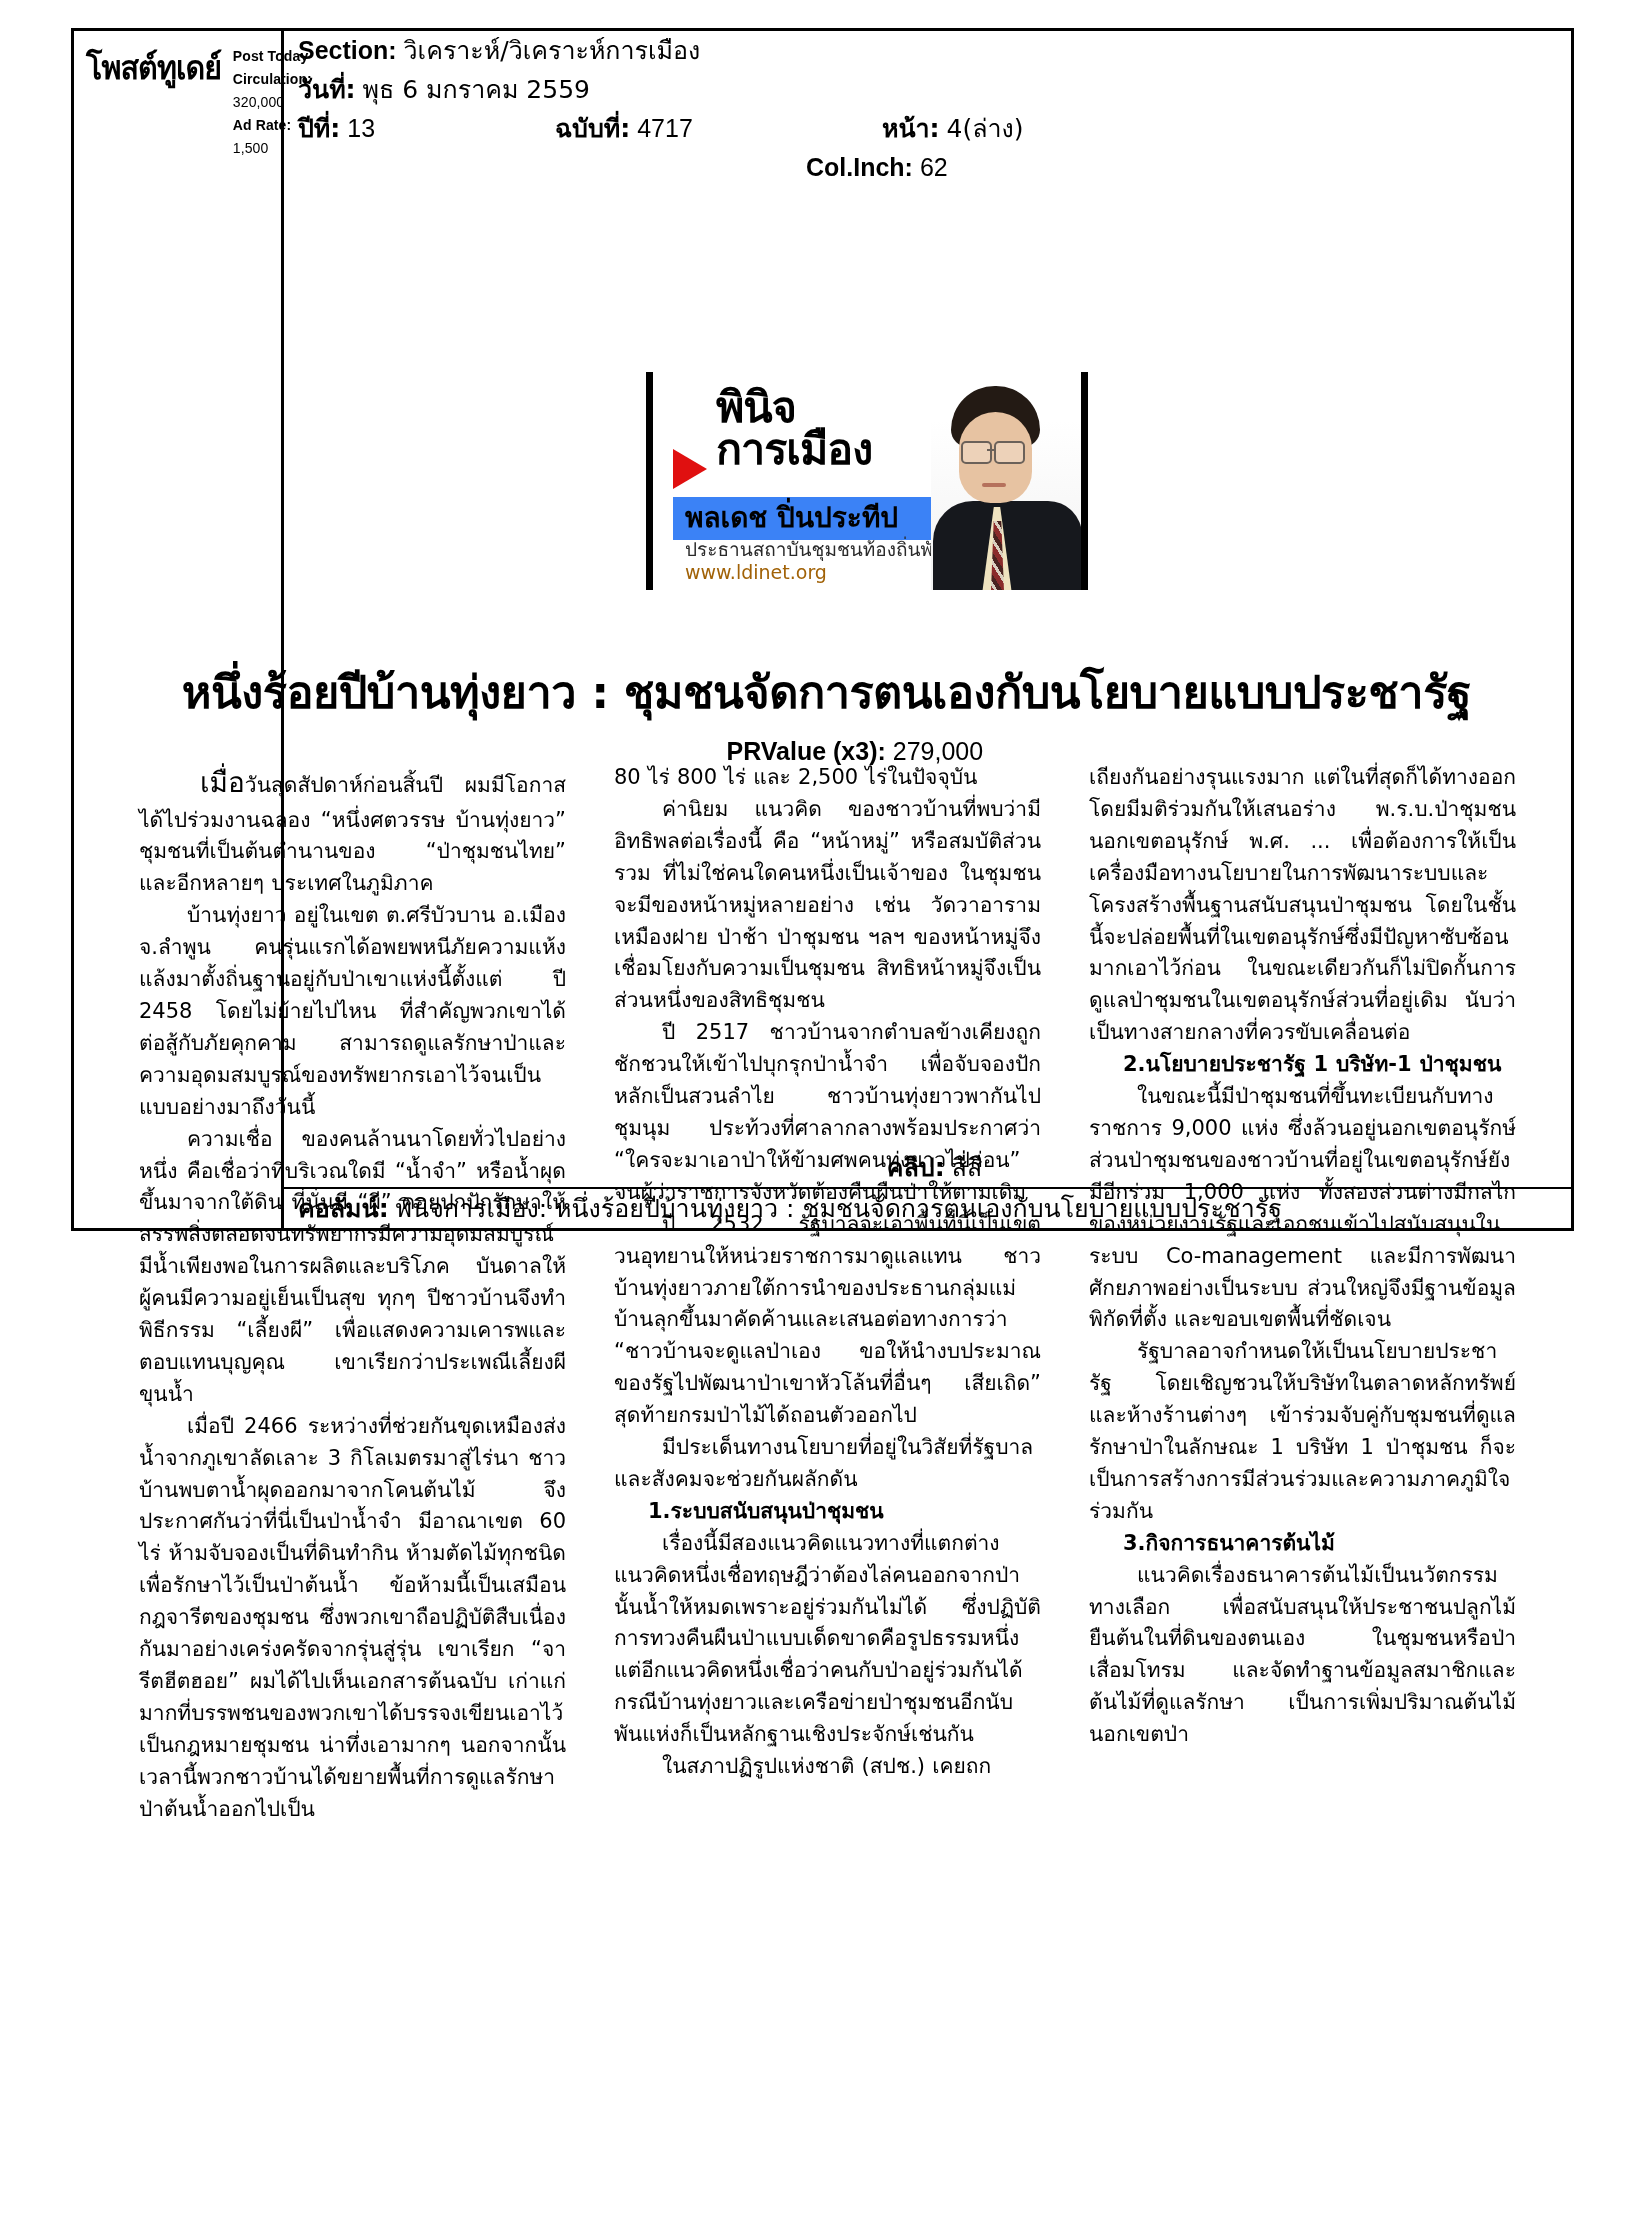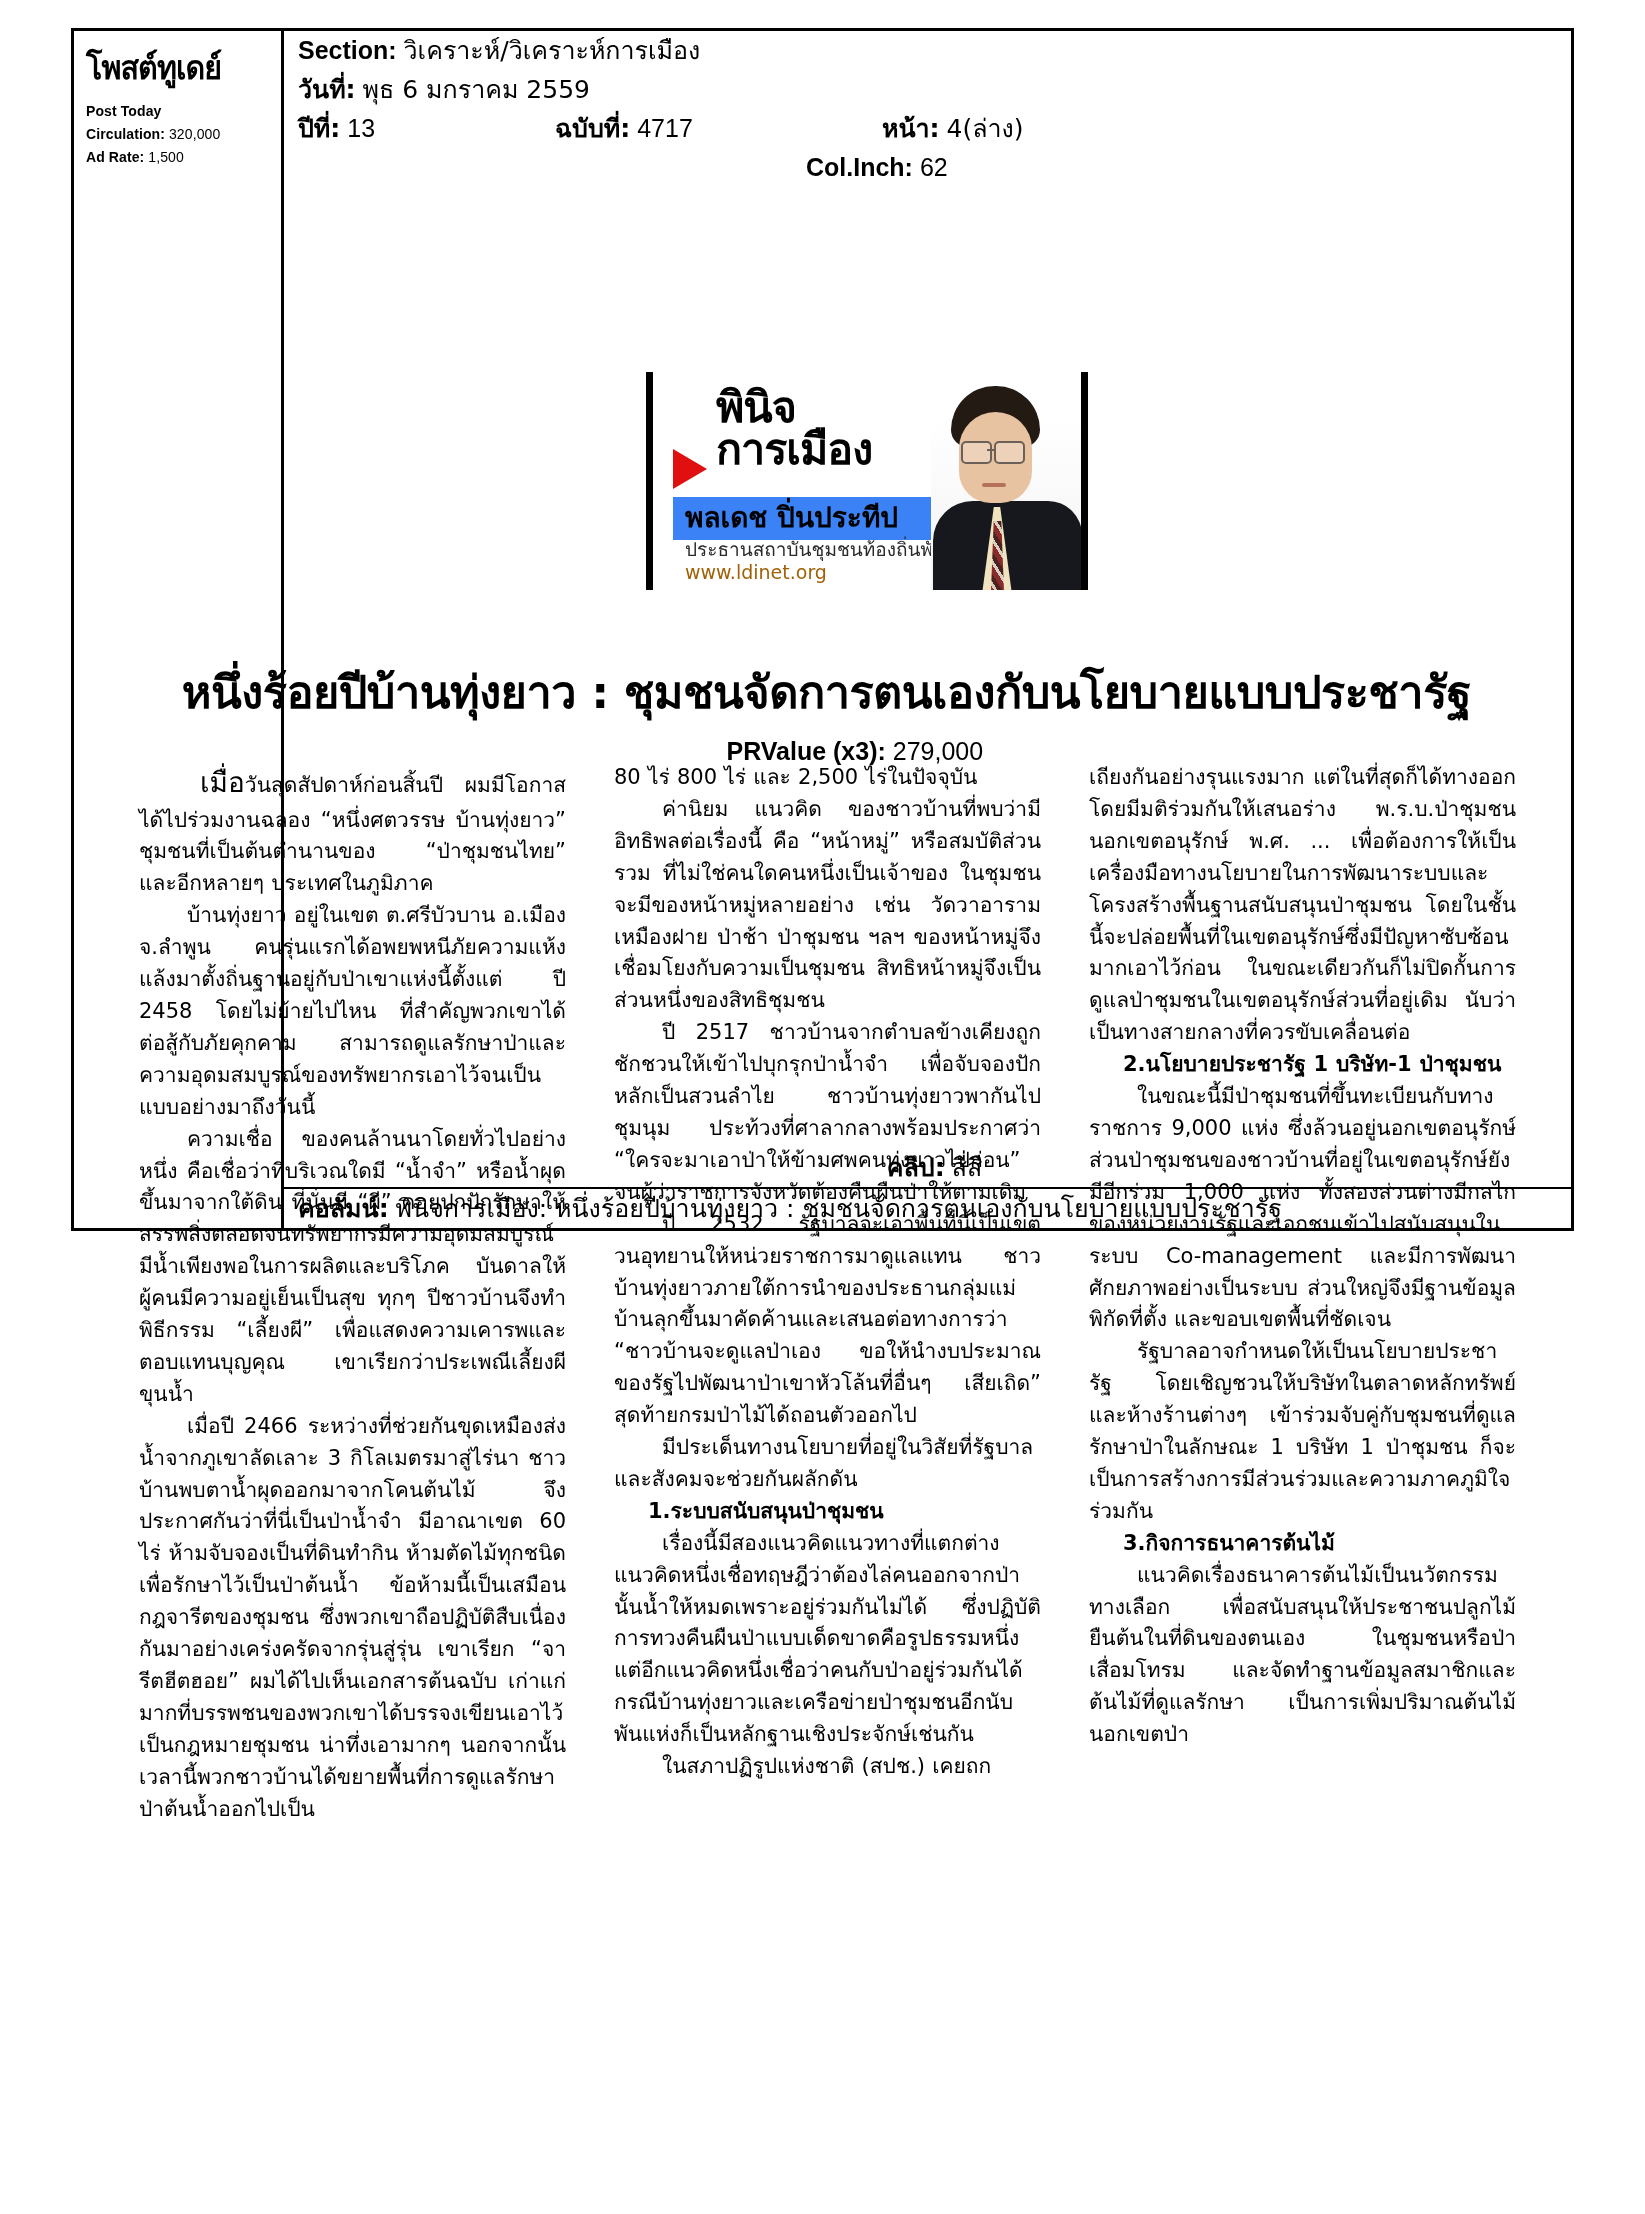--- a/index.html
+++ b/index.html
@@ -27,21 +27,21 @@
     display: flex;
     background: #fff;
   }
   .ch-left {
     width: 210px;
     flex: 0 0 210px;
     border-right: 3px solid #000;
     box-sizing: border-box;
     padding: 14px 10px 8px 12px;
     display: flex;
-    flex-direction: column;
+    flex-direction: row;
     justify-content: flex-start;
   }
   .masthead {
     font-family: "DejaVu Sans", sans-serif;
     font-weight: bold;
     font-size: 33px;
     letter-spacing: -1px;
     line-height: 1.05;
     margin: 6px 0 14px 0;
     white-space: nowrap;

